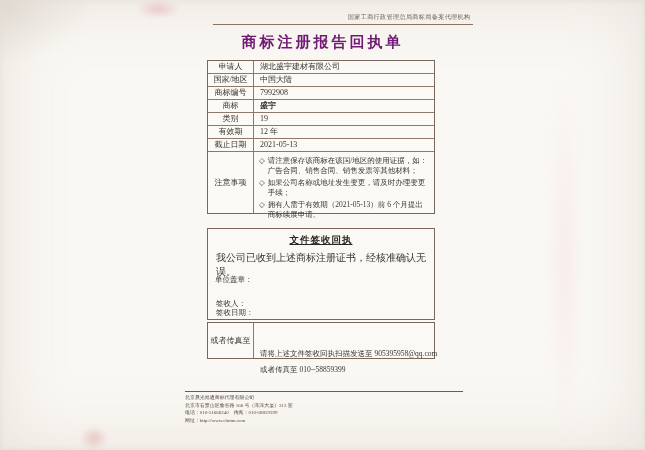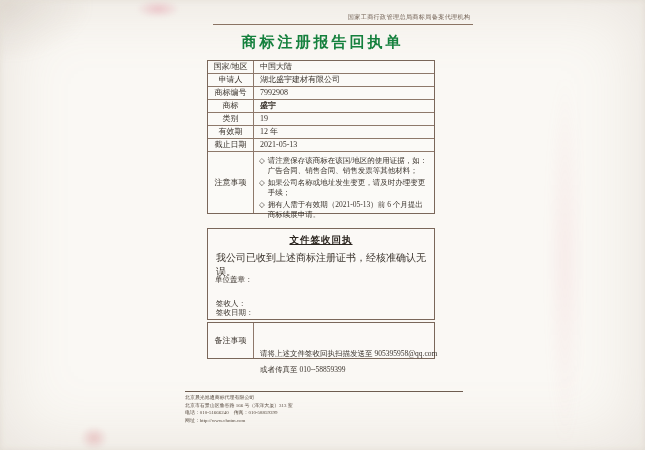--- a/index.html
+++ b/index.html
@@ -44,21 +44,21 @@
     transform:scale(.68);transform-origin:top right;
     letter-spacing:.5px;
   }
   .header-rule{
     position:absolute;left:213px;top:24px;width:260px;height:0;
     border-top:1px solid #8a7363;
   }
   .page-title{
     position:absolute;left:0;top:33px;width:645px;
     text-align:center;font-size:15px;font-weight:bold;
-    letter-spacing:3px;color:#15803d;
+    letter-spacing:3px;color:#701a75;
   }
 
   
   .info-table{
     position:absolute;left:207px;top:60px;width:228px;
     border:1px solid var(--border);
     background:rgba(255,255,255,.25);
   }
   .row{display:flex;border-bottom:1px solid rgba(122,97,82,.85);}
   .row:last-child{border-bottom:none;}
@@ -127,26 +127,26 @@
   <div class="smudge smudge-top"></div>
   <div class="smudge smudge-right"></div>
   <div class="smudge smudge-bottom"></div>
 
   <div class="header-note">国家工商行政管理总局商标局备案代理机构</div>
   <div class="header-rule"></div>
   <div class="page-title">商标注册报告回执单</div>
 
   <div class="info-table">
     <div class="row data">
+      <div class="cell label">申请人</div>
+      <div class="cell value">湖北盛宇建材有限公司</div>
+    </div>
+    <div class="row data">
       <div class="cell label">国家/地区</div>
       <div class="cell value">中国大陆</div>
-    </div>
-    <div class="row data">
-      <div class="cell label">申请人</div>
-      <div class="cell value">湖北盛宇建材有限公司</div>
     </div>
     <div class="row data">
       <div class="cell label">商标编号</div>
       <div class="cell value">7992908</div>
     </div>
     <div class="row data">
       <div class="cell label">商标</div>
       <div class="cell value trademark">盛宇</div>
     </div>
     <div class="row data">
@@ -182,21 +182,21 @@
 
   <div class="receipt-box">
     <div class="receipt-title">文件签收回执</div>
     <div class="receipt-statement">我公司已收到上述商标注册证书，经核准确认无误。</div>
     <div class="seal-label">单位盖章：</div>
     <div class="signer-label">签收人：</div>
     <div class="sign-date-label">签收日期：</div>
   </div>
 
   <div class="remark-table">
-    <div class="label">备注事项</div>
+    <div class="label">或者传真至</div>
     <div class="lines">
       <div class="remark-line">请将上述文件签收回执扫描发送至 905395958@qq.com</div>
       <div class="remark-line">或者传真至 010--58859399</div>
     </div>
   </div>
 
   <div class="footer-rule"></div>
   <div class="footer-text">
     <div>北京晨光旭通商标代理有限公司</div>
     <div>北京市石景山区鲁谷路 166 号（泽洋大厦）313 室</div>

